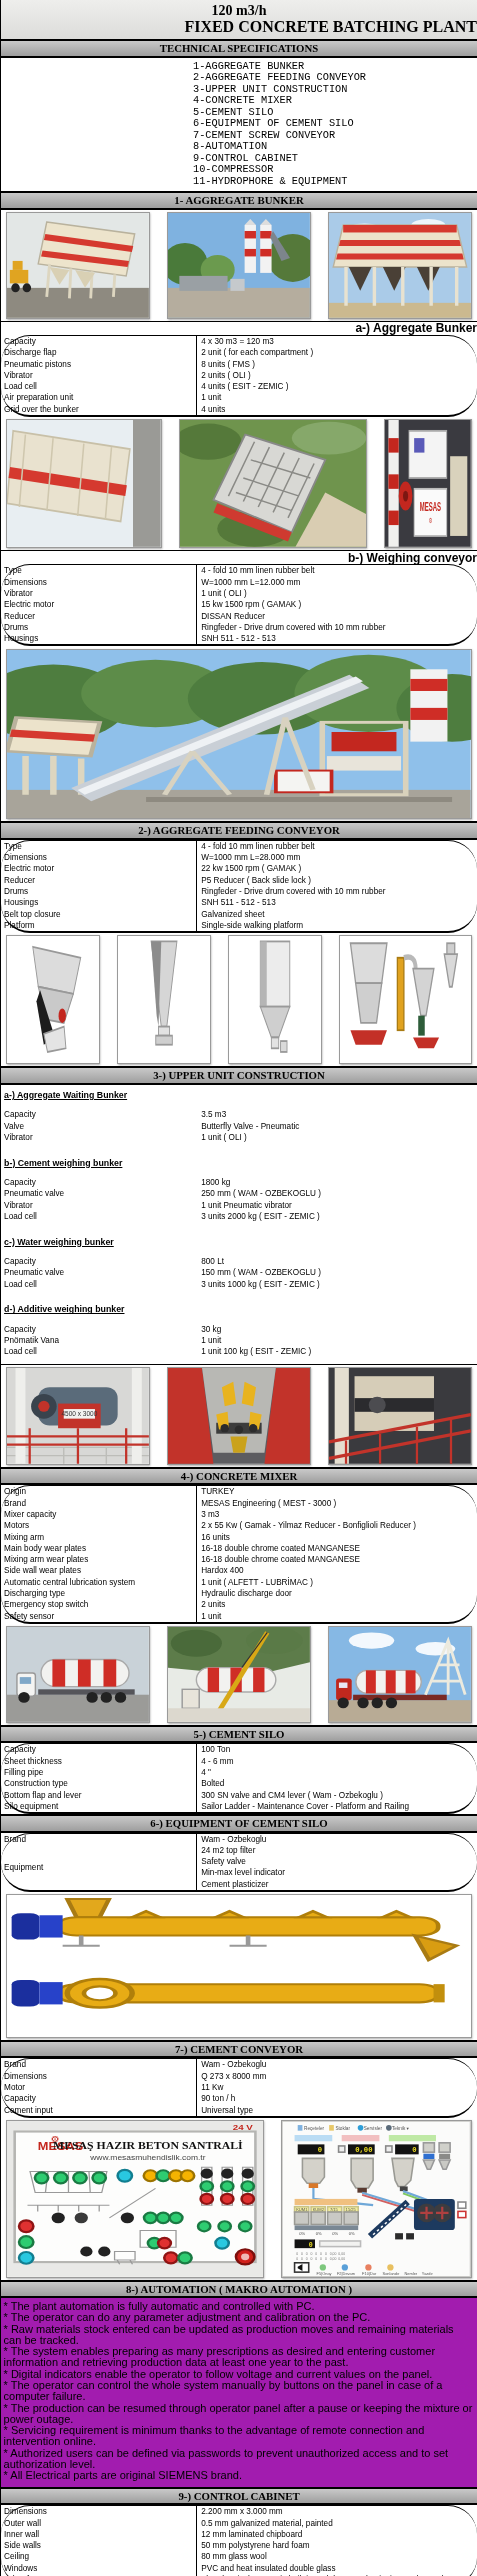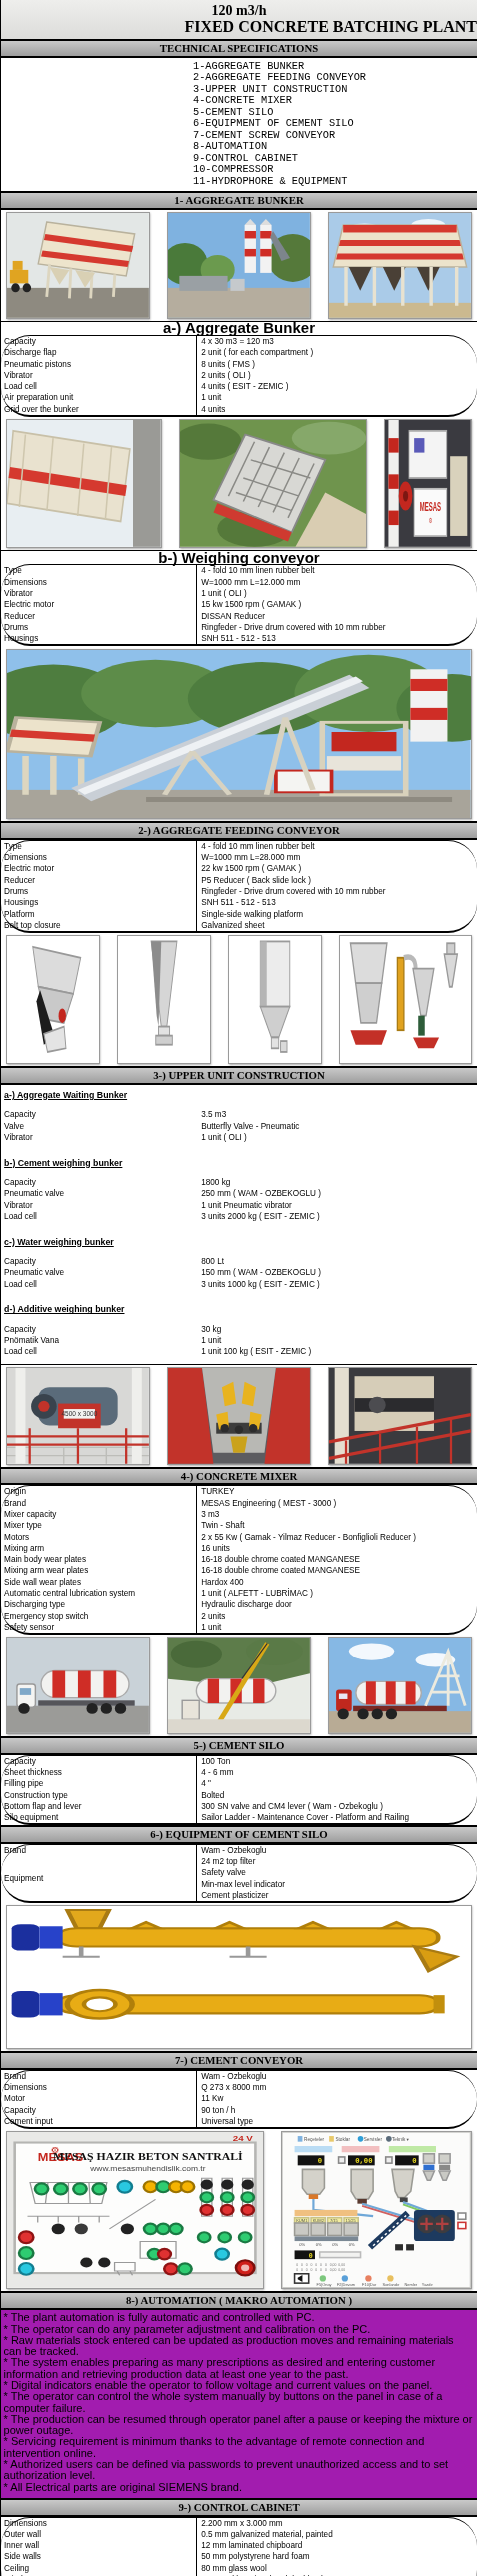--- a/index.html
+++ b/index.html
@@ -17,21 +17,21 @@
         padding:1px 0;line-height:12.4px;}
   .band.no-top{border-top:none;}
   
   .toc{padding:3.1px 0 4.1px 192px;font-family:Liberation Mono, monospace;font-size:10.3px;background:#fff;}
   .toc .gen-item{line-height:11.5px;white-space:nowrap;}
   
   .photo-band{display:flex;gap:17px;padding:2.1px 5.2px;background:#fff;align-items:stretch;box-sizing:border-box;}
   .photo{flex:1;border:0.5px solid #9a9a9a;box-shadow:0.5px 1px 2.1px rgba(0,0,0,.35);background:#fff;overflow:hidden;}
   .photo svg{display:block;width:100%;height:100%;}
   
-  .subhead{text-align:center;font-weight:bold;font-size:15px;padding:1.5px 0;line-height:10.3px;background:#fff;}
+  .subhead{text-align:right;font-weight:bold;font-size:12px;padding:1.5px 0;line-height:10.3px;background:#fff;}
   .rule-top{border-top:1.5px solid #000;}
   
   .spec{border-top:1px solid #000;border-bottom:2.1px solid #000;background:#fff;border-radius:29px;}
   .spec-row{display:flex;font-size:8.2px;line-height:11.3px;}
   .spec-label{width:41.2%;padding-left:3.1px;box-sizing:border-box;display:flex;align-items:center;}
   .spec.bordered .spec-label{border-right:1px solid #000;}
   .spec-value{flex:1;padding-left:4.1px;}
   .spec-value > div{line-height:11.3px;}
   
   .sec3{padding:2.1px 0 6.2px;background:#fff;}
@@ -277,26 +277,26 @@
       </div>
       <div class="spec-row">
         <div class="spec-label">Drums</div>
         <div class="spec-value">Ringfeder - Drive drum covered with 10 mm rubber</div>
       </div>
       <div class="spec-row">
         <div class="spec-label">Housings</div>
         <div class="spec-value">SNH  511 - 512 - 513</div>
       </div>
       <div class="spec-row">
+        <div class="spec-label">Belt top closure</div>
+        <div class="spec-value">Galvanized sheet</div>
+      </div>
+      <div class="spec-row">
         <div class="spec-label">Platform</div>
         <div class="spec-value">Single-side  walking platform</div>
-      </div>
-      <div class="spec-row">
-        <div class="spec-label">Belt top closure</div>
-        <div class="spec-value">Galvanized sheet</div>
       </div>
     </div>
 
   <div class="photo-band" style="height:133px">
     <div class="photo">
       <svg viewBox="0 0 100 70" preserveAspectRatio="none">
         <rect width="100" height="70" fill="#fff"></rect>
         <polygon points="28,6 80,12 72,32 34,28" fill="#dcdcdc" stroke="#999"></polygon>
         <polygon points="34,28 72,32 62,48 42,46" fill="#c9c9c9" stroke="#999"></polygon>
         <polygon points="36,30 52,56 40,60 32,36" fill="#1c1c1c"></polygon>
@@ -461,24 +461,20 @@
         <div class="spec-label">Origin</div>
         <div class="spec-value">TURKEY</div>
       </div>
       <div class="spec-row">
         <div class="spec-label">Brand</div>
         <div class="spec-value">MESAS Engineering ( MEST - 3000 )</div>
       </div>
       <div class="spec-row">
         <div class="spec-label">Mixer capacity</div>
         <div class="spec-value">3 m3</div>
-      </div>
-      <div class="spec-row">
-        <div class="spec-label">Mixer type</div>
-        <div class="spec-value">Twin - Shaft</div>
       </div>
       <div class="spec-row">
         <div class="spec-label">Motors</div>
         <div class="spec-value">2 x 55 Kw  ( Gamak - Yilmaz Reducer - Bonfiglioli  Reducer )</div>
       </div>
       <div class="spec-row">
         <div class="spec-label">Mixing arm</div>
         <div class="spec-value">16 units</div>
       </div>
       <div class="spec-row">

